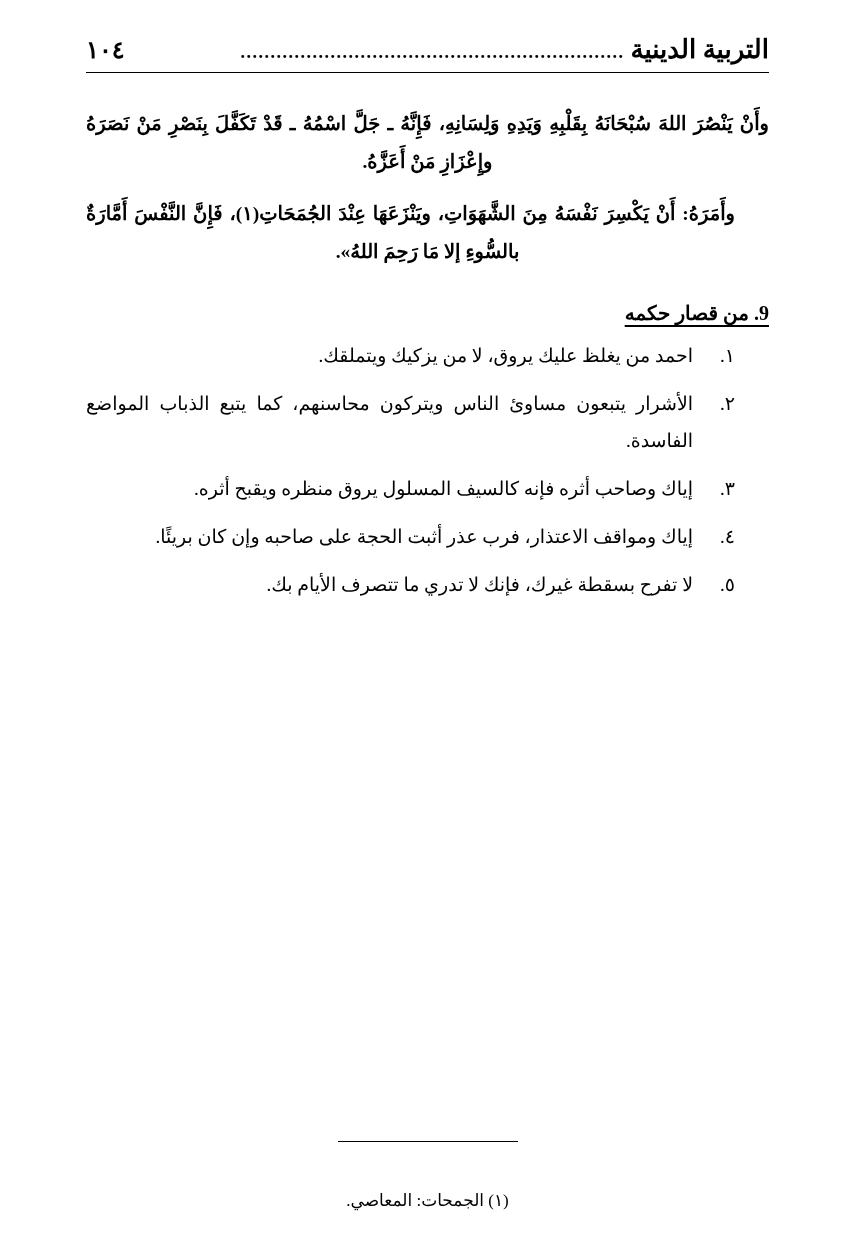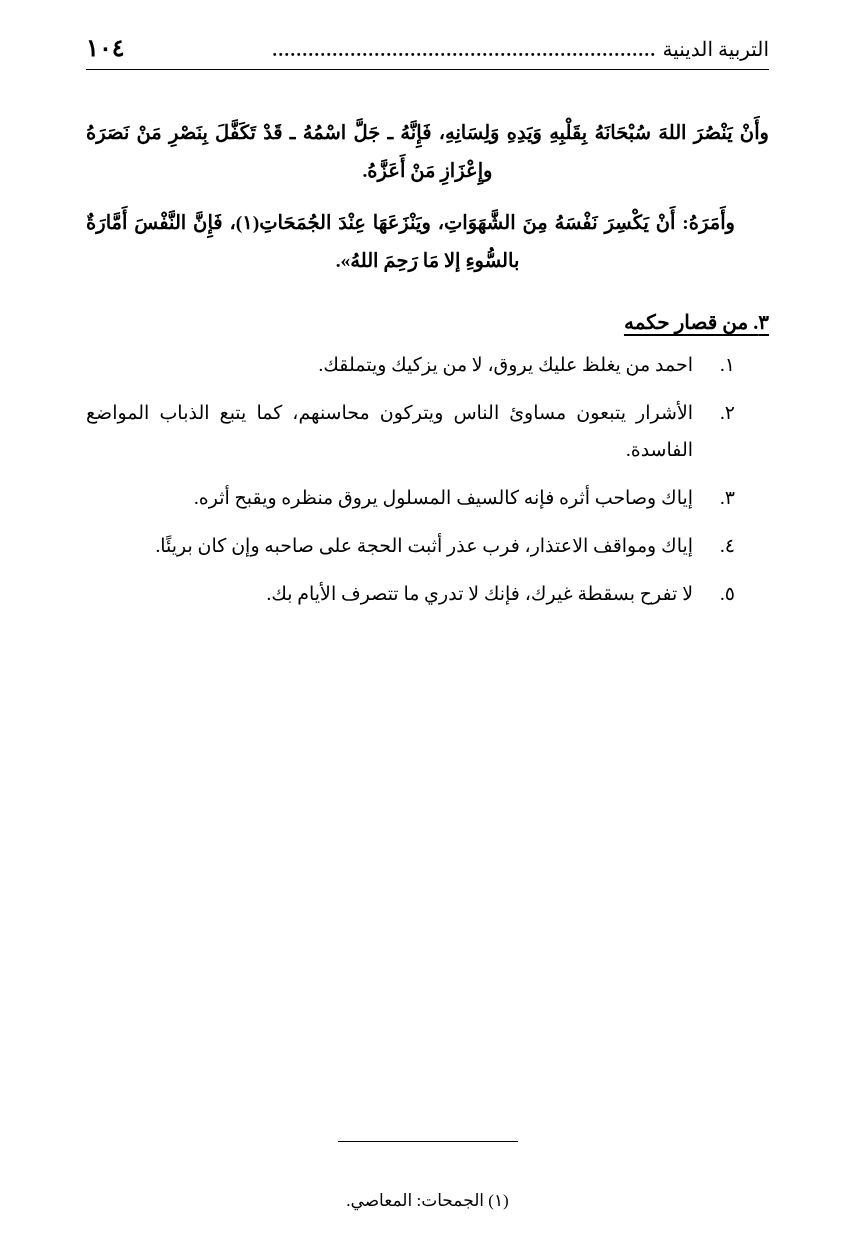--- a/index.html
+++ b/index.html
@@ -31,42 +31,42 @@
     justify-content: flex-start;
     font-size: 20px;
     font-weight: bold;
     border-bottom: 1.6px solid #000;
     padding-bottom: 7px;
     margin-bottom: 4px;
     direction: rtl;
   }
   .header-title {
     white-space: nowrap;
-    font-size: 20px;
-    font-weight: normal;
+    font-size: 26px;
+    font-weight: bold;
   }
   .header-dots {
     flex: 1 1 auto;
     overflow: hidden;
     white-space: nowrap;
     letter-spacing: 1.5px;
     font-size: 18px;
     margin: 0 6px;
     line-height: 1;
   }
   .header-page {
     white-space: nowrap;
     font-size: 24px;
     font-weight: bold;
     letter-spacing: 1px;
   }
 
   
   .content {
-    margin-top: 44px;
+    margin-top: 32px;
   }
   p.para {
     margin: 0 0 14px 0;
     font-size: 19.5px;
     line-height: 1.95;
     text-align: justify;
     text-align-last: center;
     font-weight: bold;
     direction: rtl;
   }
@@ -143,21 +143,21 @@
   <div class="header">
     <span class="header-title">التربية الدينية</span>
     <span class="header-dots">................................................................</span>
     <span class="header-page">١٠٤</span>
   </div>
 
   <div class="content">
     <p class="para">وأَنْ يَنْصُرَ اللهَ سُبْحَانَهُ بِقَلْبِهِ وَيَدِهِ وَلِسَانِهِ، فَإِنَّهُ ـ جَلَّ اسْمُهُ ـ قَدْ تَكَفَّلَ بِنَصْرِ مَنْ نَصَرَهُ وإِعْزَازِ مَنْ أَعَزَّهُ.</p>
     <p class="para indent">وأَمَرَهُ: أَنْ يَكْسِرَ نَفْسَهُ مِنَ الشَّهَوَاتِ، ويَنْزَعَهَا عِنْدَ الجُمَحَاتِ(١)، فَإِنَّ النَّفْسَ أَمَّارَةٌ بالسُّوءِ إلا مَا رَحِمَ اللهُ».</p>
 
-    <div class="section-heading">٣. من قصار حكمه</div>
+    <div class="section-heading">9. من قصار حكمه</div>
 
     <ol class="maxims">
       <li>
         <span class="item-num">١.</span>
         <span class="item-text">احمد من يغلظ عليك يروق، لا من يزكيك ويتملقك.</span>
       </li>
       <li>
         <span class="item-num">٢.</span>
         <span class="item-text">الأشرار يتبعون مساوئ الناس ويتركون محاسنهم، كما يتبع الذباب المواضع الفاسدة.</span>
       </li>

